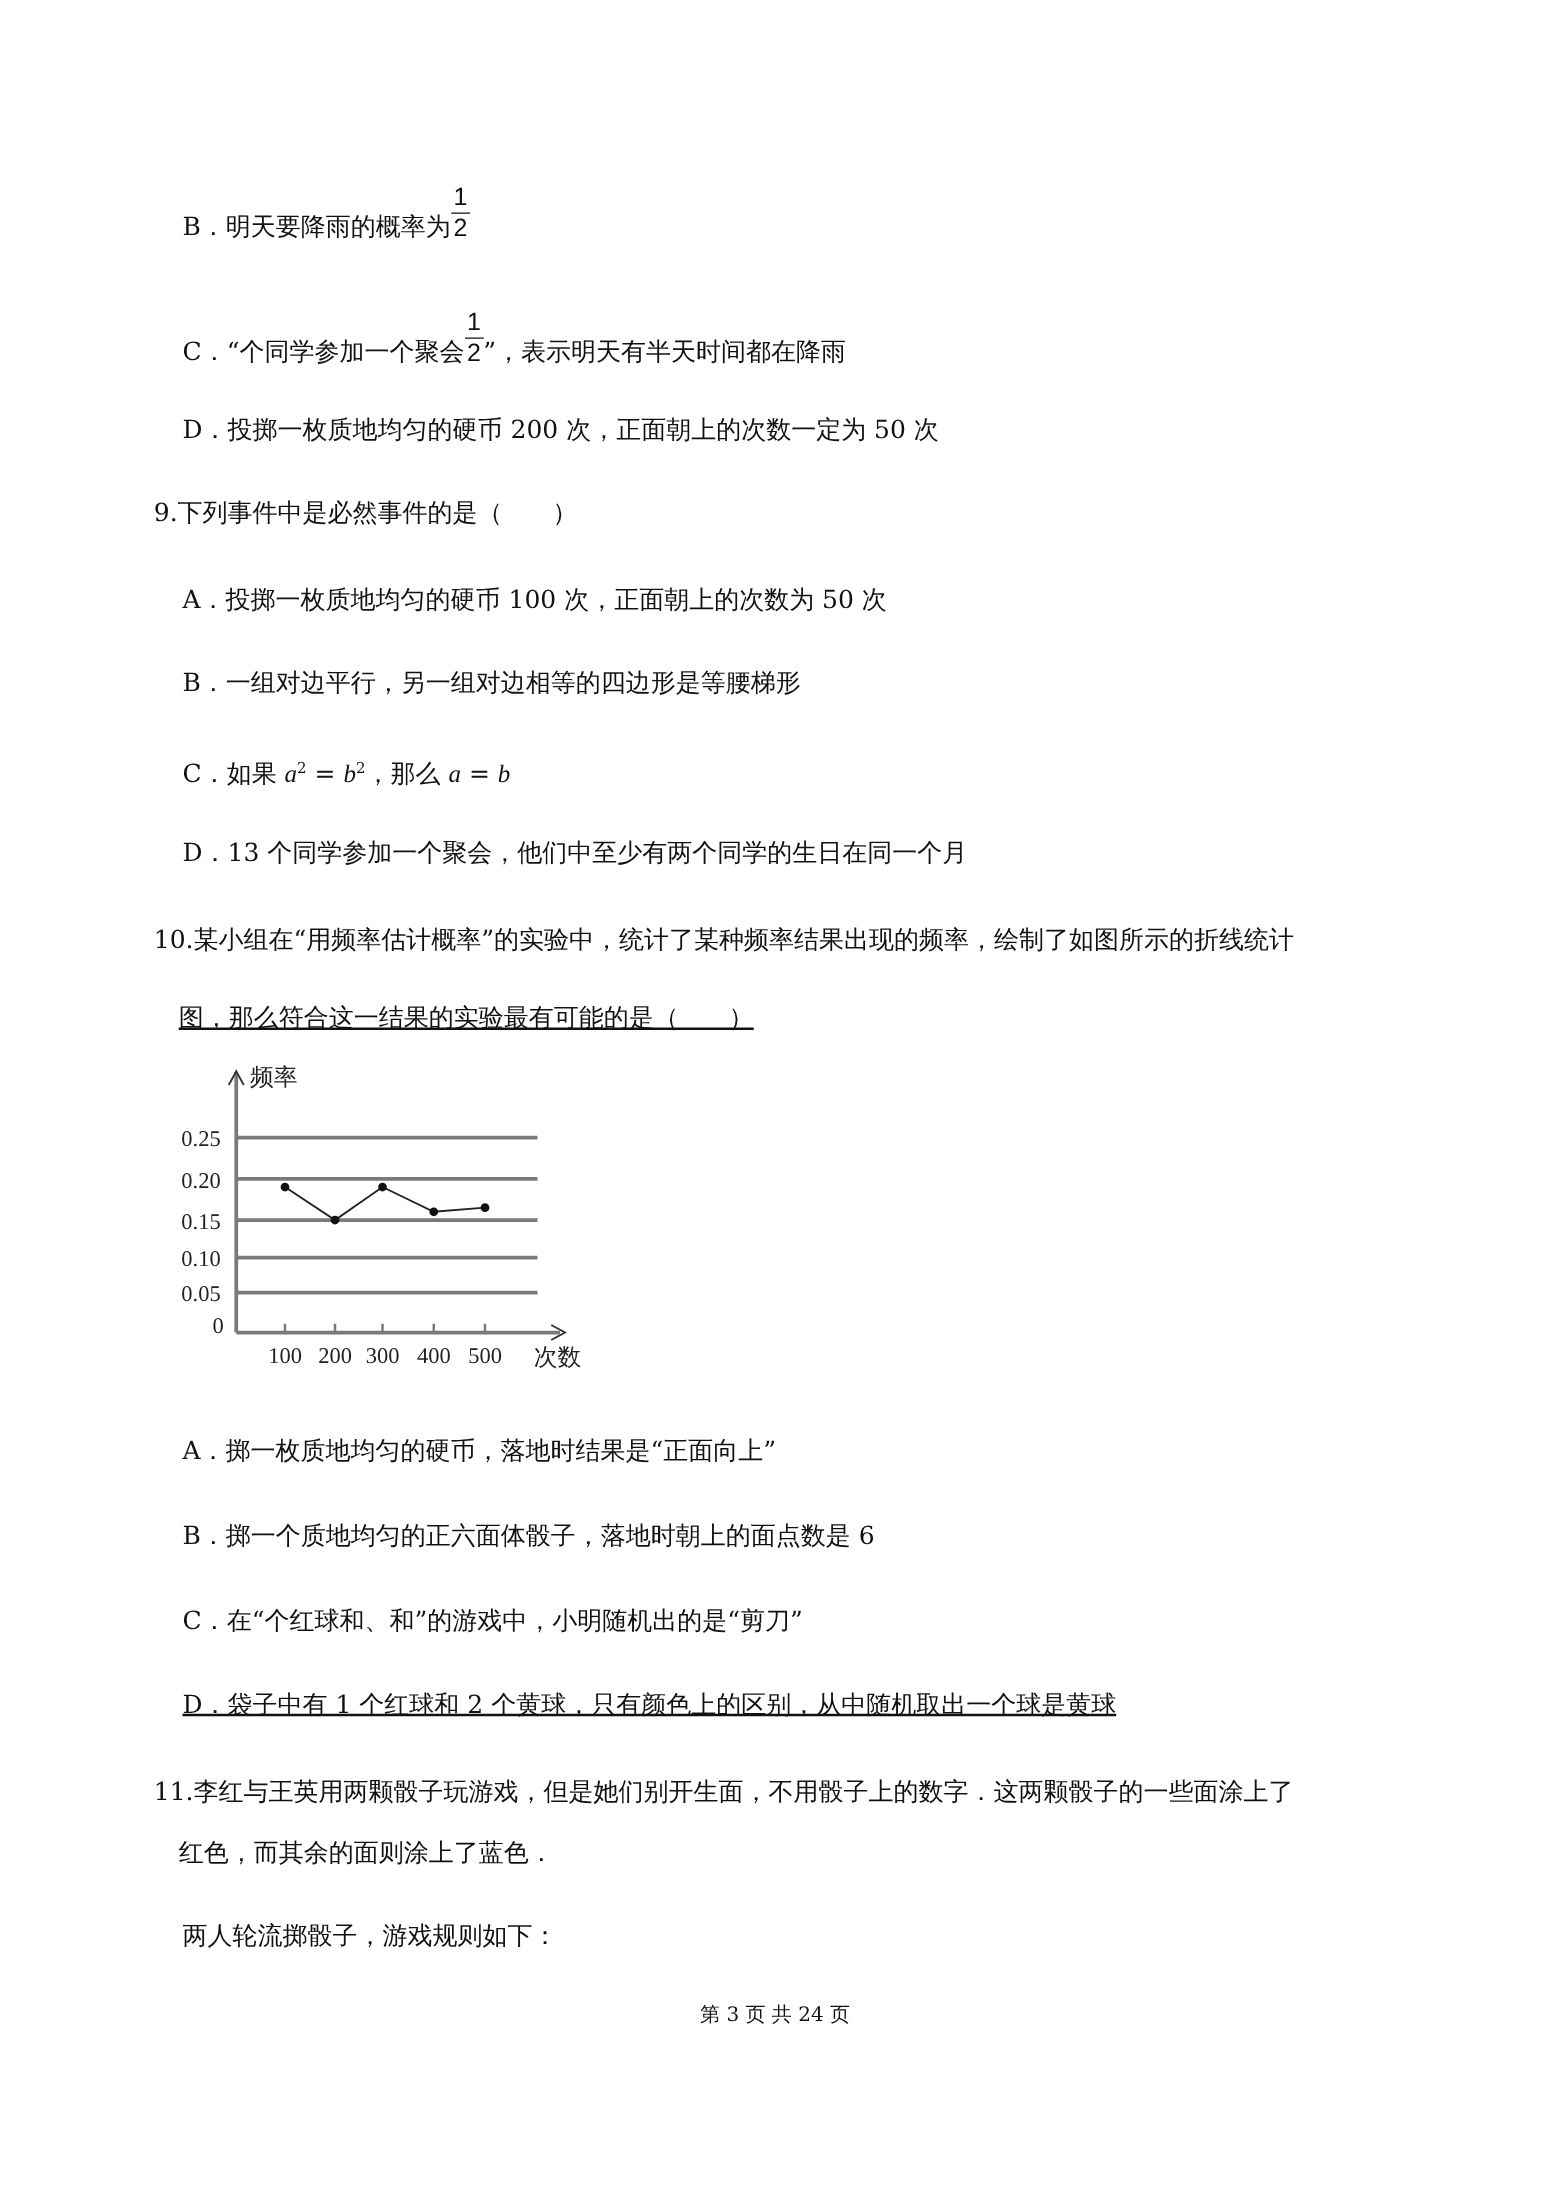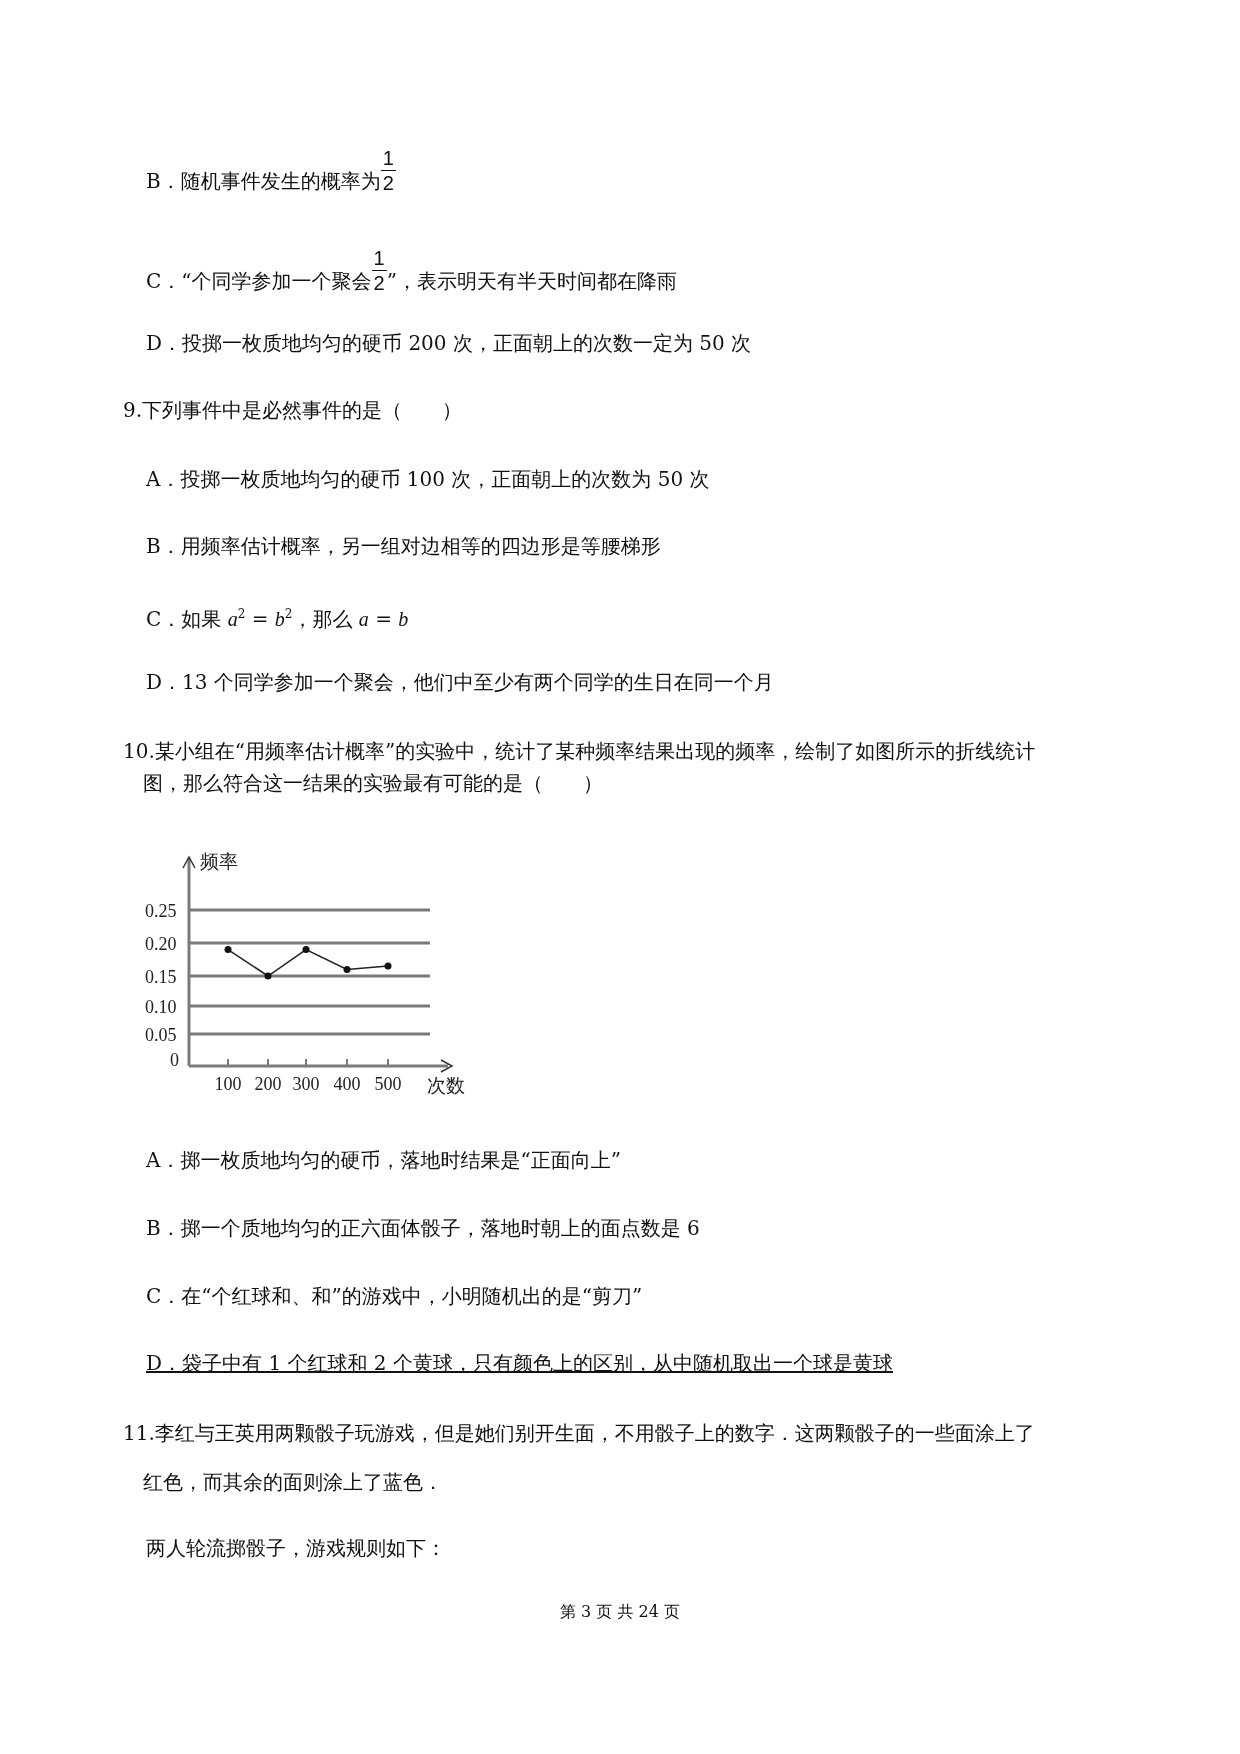--- a/index.html
+++ b/index.html
@@ -17,39 +17,39 @@
   sup { font-size:12px; }
   .footer { position:absolute; top:1598px; left:0; width:1240px; text-align:center;
             font-size:16px; line-height:28px; }
   .chart { position:absolute; left:140px; top:848px; width:340px; height:260px; }
   .chart text { font-family:"Liberation Serif","DejaVu Serif",serif; }
 </style>
 </head>
 <body>
 
 <div class="line opt" style="top:158px;">
-  <span>B．随机事件发生的概率为</span><span class="frac" style="top:-12px;"><span class="num">1</span><span class="den">2</span></span>
+  <span>B．明天要降雨的概率为</span><span class="frac" style="top:-12px;"><span class="num">1</span><span class="den">2</span></span>
 </div>
 
 <div class="line opt" style="top:258px;">
   <span>C．“个同学参加一个聚会</span><span class="frac" style="top:-12px;"><span class="num">1</span><span class="den">2</span></span><span>”，表示明天有半天时间都在降雨</span>
 </div>
 
 <div class="line opt" style="top:329px;">D．投掷一枚质地均匀的硬币 200 次，正面朝上的次数一定为 50 次</div>
 
 <div class="line q" style="top:396px;">9.下列事件中是必然事件的是（　　）</div>
 <div class="line opt" style="top:465px;">A．投掷一枚质地均匀的硬币 100 次，正面朝上的次数为 50 次</div>
-<div class="line opt" style="top:532px;">B．用频率估计概率，另一组对边相等的四边形是等腰梯形</div>
+<div class="line opt" style="top:532px;">B．一组对边平行，另一组对边相等的四边形是等腰梯形</div>
 <div class="line opt" style="top:600px;">
   <span>C．如果 </span><span class="math">a</span><sup>2</sup><span> = </span><span class="math">b</span><sup>2</sup><span>，那么 </span><span class="math">a</span><span> = </span><span class="math">b</span>
 </div>
 <div class="line opt" style="top:668px;">D．13 个同学参加一个聚会，他们中至少有两个同学的生日在同一个月</div>
 
 <div class="line q" style="top:737px;">10.某小组在“用频率估计概率”的实验中，统计了某种频率结果出现的频率，绘制了如图所示的折线统计</div>
-<div class="line qc" style="top:769px;">图，那么符合这一结果的实验最有可能的是（　　）</div>
+<div class="line qc" style="top:800px;text-decoration:underline;">图，那么符合这一结果的实验最有可能的是（　　）</div>
 
 <svg class="chart" viewBox="140 848 340 260" width="340" height="260">
   <g id="grid">
       <line x1="189" x2="430" y1="1034" y2="1034" stroke="#7a7a7a" stroke-width="3"></line>
       <line x1="189" x2="430" y1="1006" y2="1006" stroke="#7a7a7a" stroke-width="3"></line>
       <line x1="189" x2="430" y1="976" y2="976" stroke="#7a7a7a" stroke-width="3"></line>
       <line x1="189" x2="430" y1="943" y2="943" stroke="#7a7a7a" stroke-width="3"></line>
       <line x1="189" x2="430" y1="910" y2="910" stroke="#7a7a7a" stroke-width="3"></line>
     </g>
   <g id="yticks">

